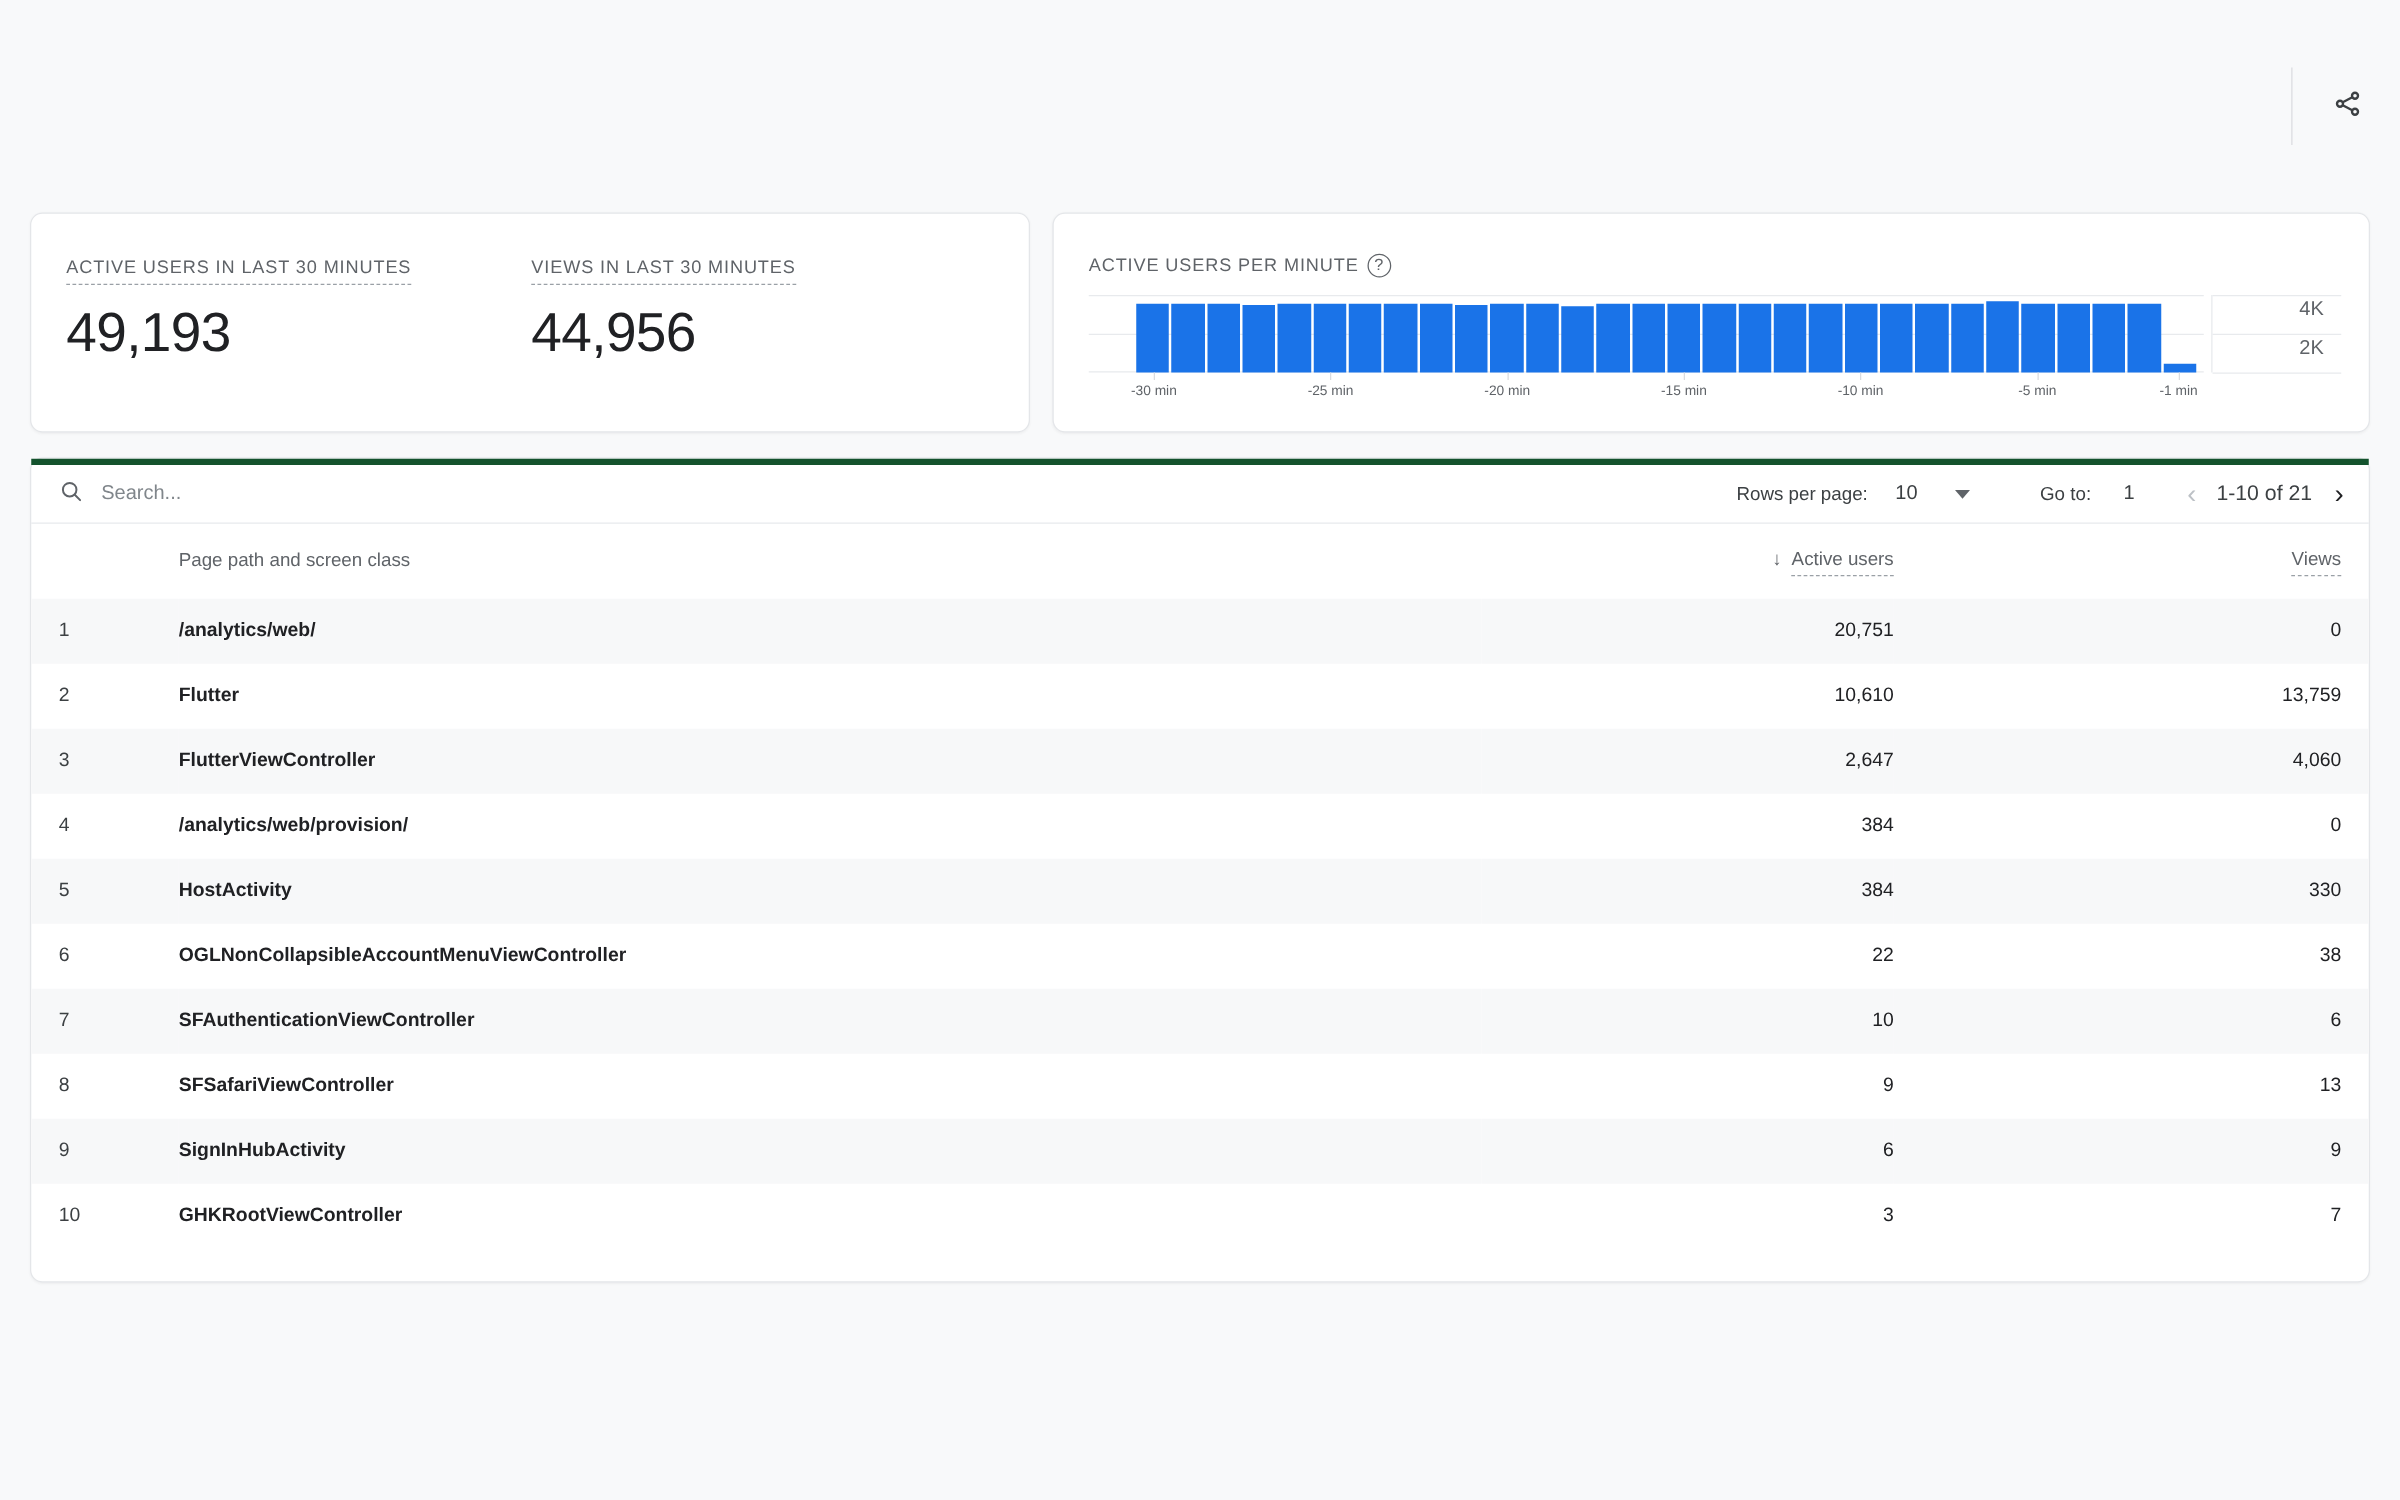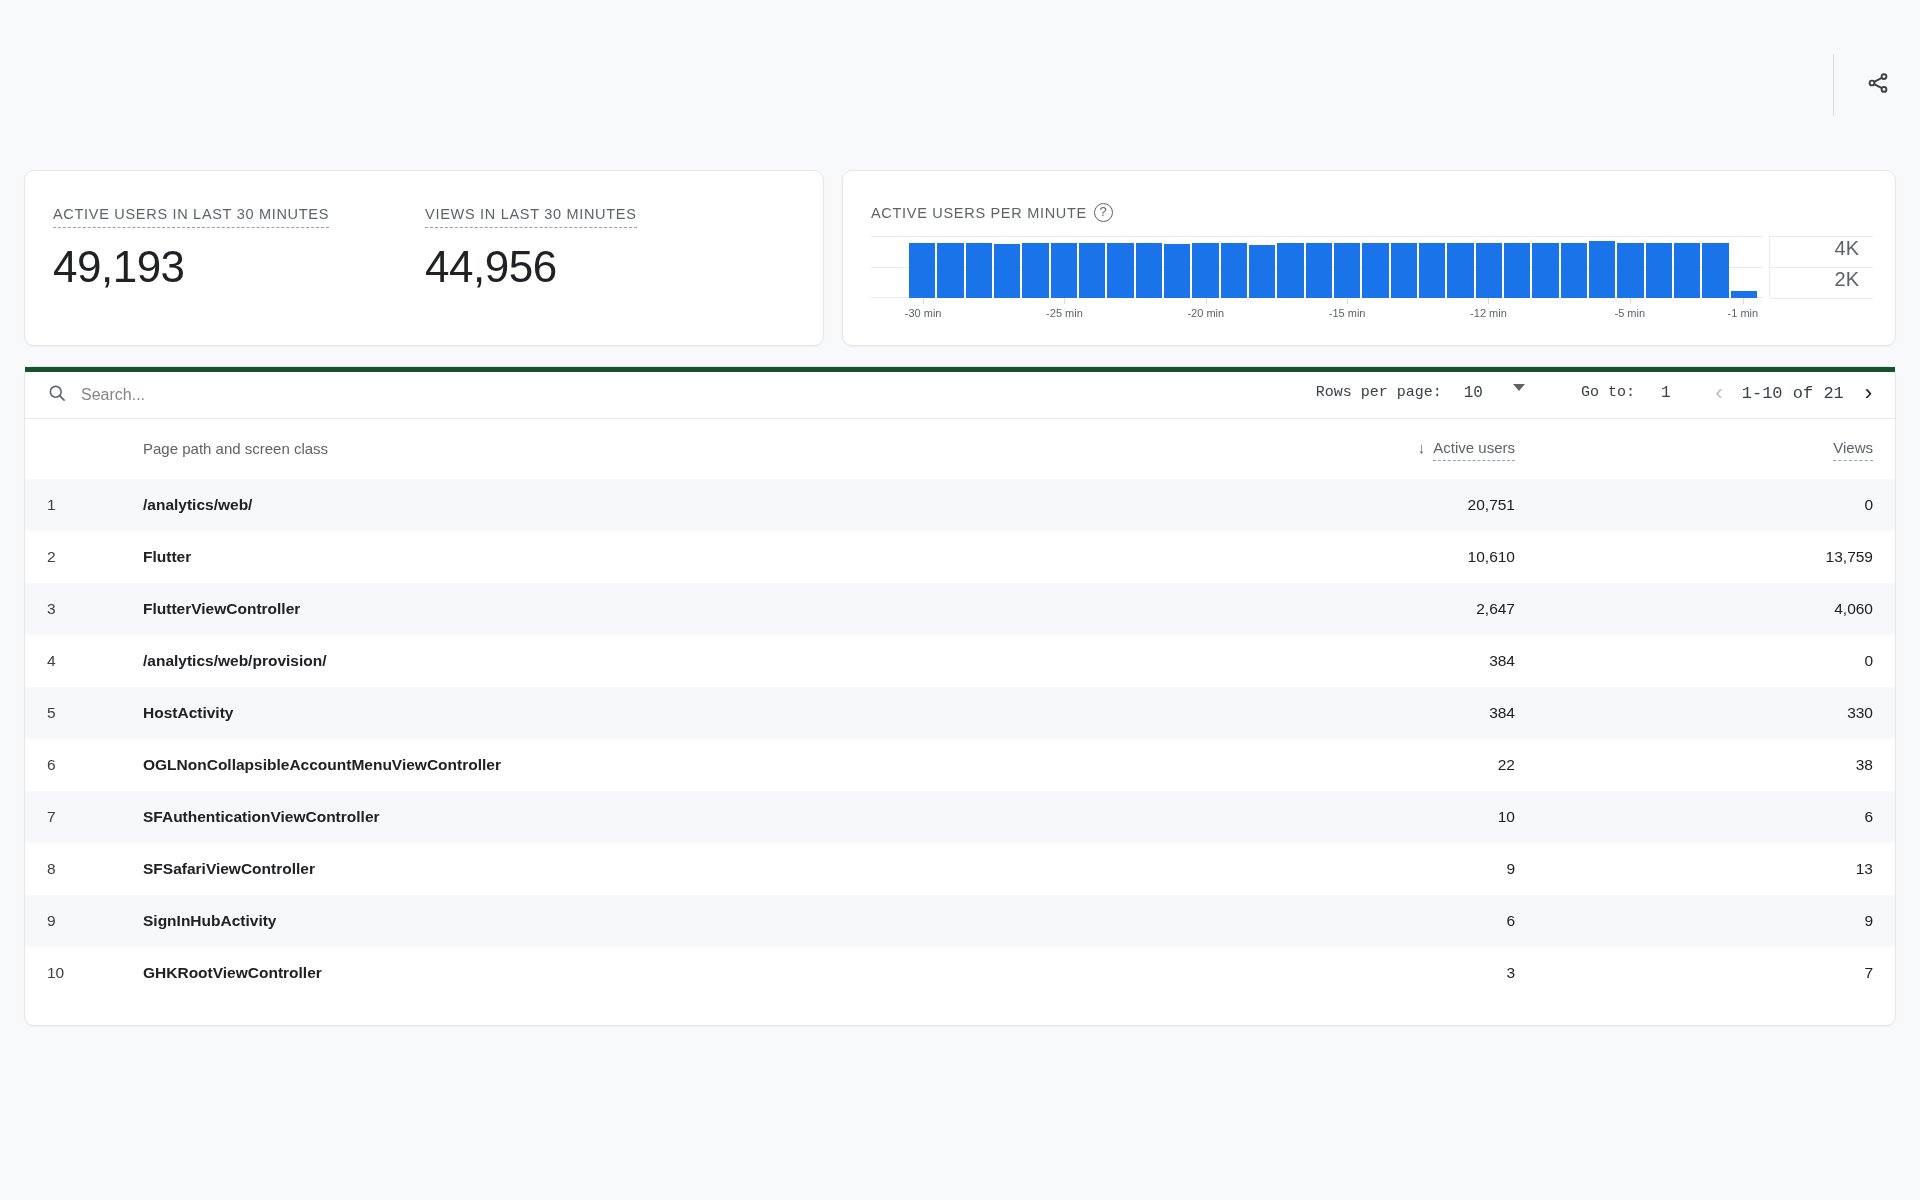--- a/index.html
+++ b/index.html
@@ -191,21 +191,21 @@
   .yaxis-box {
     width: 104px;
     position: relative;
     border-left: 1px solid #e8eaed;
     margin-left: 6px;
     height: 62px;
   }
   .ylabel {
     position: absolute;
     right: 14px;
-    font-size: 20px;
+    font-size: 16px;
     color: #5f6368;
     transform: translateY(-50%);
   }
   .ygrid {
     position: absolute;
     left: 0; right: 0;
     height: 1px;
     background: #e8eaed;
   }
 
@@ -244,25 +244,24 @@
     font-size: 16px;
     font-family: "Liberation Sans", sans-serif;
     color: #202124;
     background: transparent;
     width: 320px;
   }
   .search-input::placeholder { color: #80868b; }
 
   .pager {
     display: flex;
-    align-items: flex-start;
+    align-items: center;
     font-size: 15px;
     color: #3c4043;
     gap: 0;
-    font-family: Liberation Mono, monospace;
   }
   .pager-label { color: #3c4043; }
   .rpp-value { margin-left: 22px; font-size: 16px; }
   .rpp-chev {
     width: 0; height: 0;
     border-left: 6px solid transparent;
     border-right: 6px solid transparent;
     border-top: 7px solid #5f6368;
     margin-left: 30px;
   }
@@ -378,21 +377,21 @@
         <div class="xaxis" id="xaxis">
             <div class="xtick-mark" style="left: 52.1333px;"></div>
             <div class="xtick" style="left: 52.1333px;">-30 min</div>
             <div class="xtick-mark" style="left: 193.467px;"></div>
             <div class="xtick" style="left: 193.467px;">-25 min</div>
             <div class="xtick-mark" style="left: 334.8px;"></div>
             <div class="xtick" style="left: 334.8px;">-20 min</div>
             <div class="xtick-mark" style="left: 476.133px;"></div>
             <div class="xtick" style="left: 476.133px;">-15 min</div>
             <div class="xtick-mark" style="left: 617.467px;"></div>
-            <div class="xtick" style="left: 617.467px;">-12 min</div>
+            <div class="xtick" style="left: 617.467px;">-10 min</div>
             <div class="xtick-mark" style="left: 758.8px;"></div>
             <div class="xtick" style="left: 758.8px;">-5 min</div>
             <div class="xtick-mark" style="left: 871.867px;"></div>
             <div class="xtick" style="left: 871.867px;">-1 min</div>
           </div>
       </div>
       <div class="yaxis-box">
         <div class="ygrid" style="top:0;"></div>
         <div class="ygrid" style="top:50%;"></div>
         <div class="ygrid" style="top:100%;"></div>

